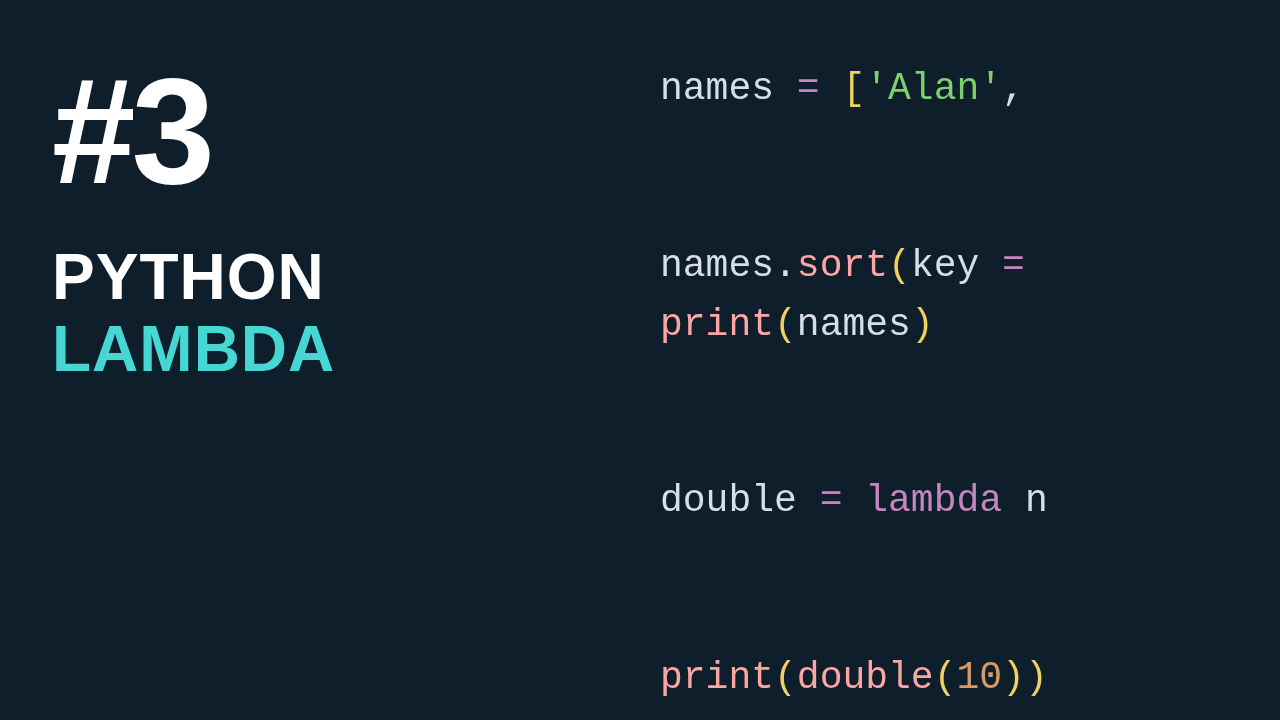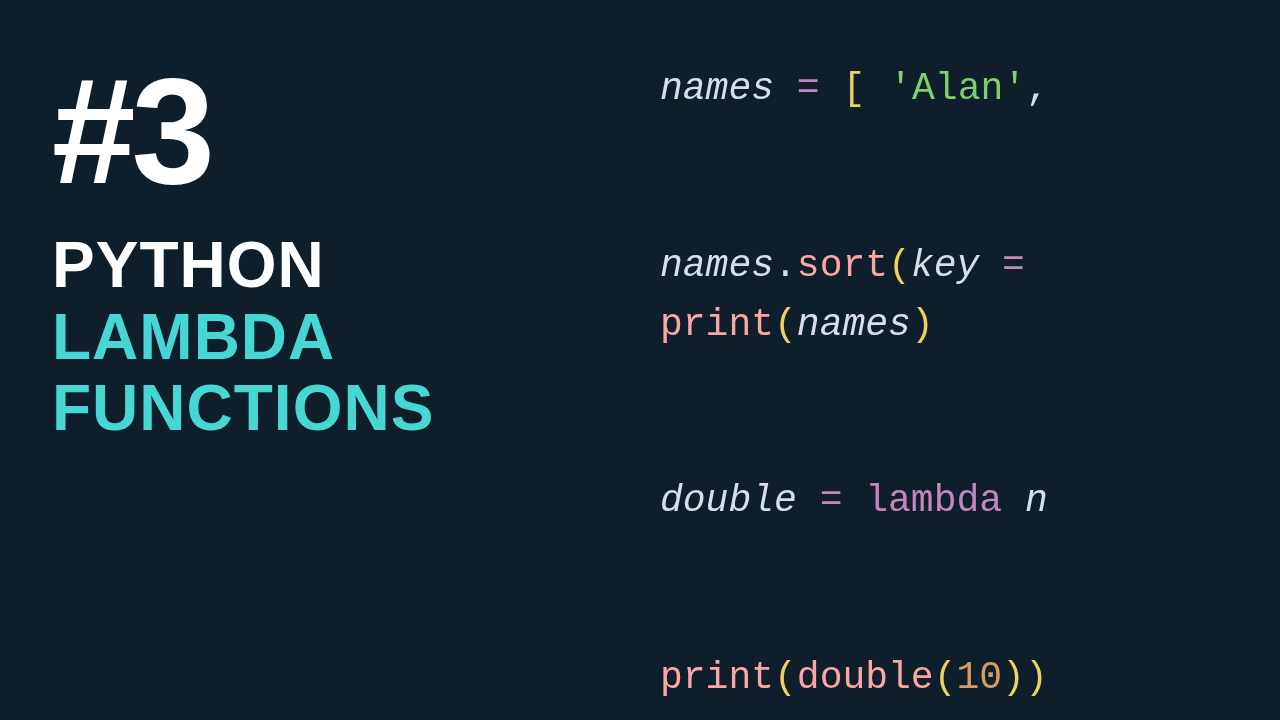--- a/index.html
+++ b/index.html
@@ -15,59 +15,58 @@
     top: 56px;
   }
   .episode {
     color: #ffffff;
     font-weight: 800;
     font-size: 150px;
     line-height: 1;
     letter-spacing: -4px;
   }
   .title-group {
-    margin-top: 24px;
+    margin-top: 36px;
   }
   .title-line {
     font-weight: 700;
     font-size: 64px;
     line-height: 1.12;
     letter-spacing: 1px;
   }
   .title-white { color: #ffffff; }
   .title-teal  { color: #46d7d4; }
 
   .code-block {
     position: absolute;
     left: 660px;
     top: 60px;
     font-family: "Consolas", "Menlo", "Courier New", monospace;
     font-size: 38px;
     line-height: 1.55;
     white-space: pre;
     color: #d8dee9;
   }
-  .tok-ident { color: #d8dee9; font-style: italic; }
+  .tok-ident { color: #d8dee9; }
   .tok-op    { color: #c586c0; }
   .tok-punc  { color: #d8dee9; }
   .tok-brkt  { color: #f0d060; }
-  .tok-str   { color: #7ecf6e; margin-left: 24px; }
+  .tok-str   { color: #7ecf6e; }
   .tok-call  { color: #fca5a5; }
   .tok-kw    { color: #c586c0; }
   .tok-num   { color: #d69a66; font-family: Liberation Mono, monospace; }
 </style>
 </head>
 <body>
 
 <div class="left-block">
   <div class="episode">#3</div>
   <div class="title-group">
     <div class="title-line title-white">PYTHON</div>
     <div class="title-line title-teal">LAMBDA</div>
-    <div class="title-line title-teal">FUNCTIONS</div>
   </div>
 </div>
 
 <div class="code-block"><span class="tok-ident">names</span><span class="tok-op"> = </span><span class="tok-brkt">[</span><span class="tok-str">'Alan'</span><span class="tok-punc">,</span>
 
 
 <span class="tok-ident">names</span><span class="tok-punc">.</span><span class="tok-call">sort</span><span class="tok-brkt">(</span><span class="tok-ident">key</span><span class="tok-op"> = </span>
 <span class="tok-call">print</span><span class="tok-brkt">(</span><span class="tok-ident">names</span><span class="tok-brkt">)</span>
 
 

